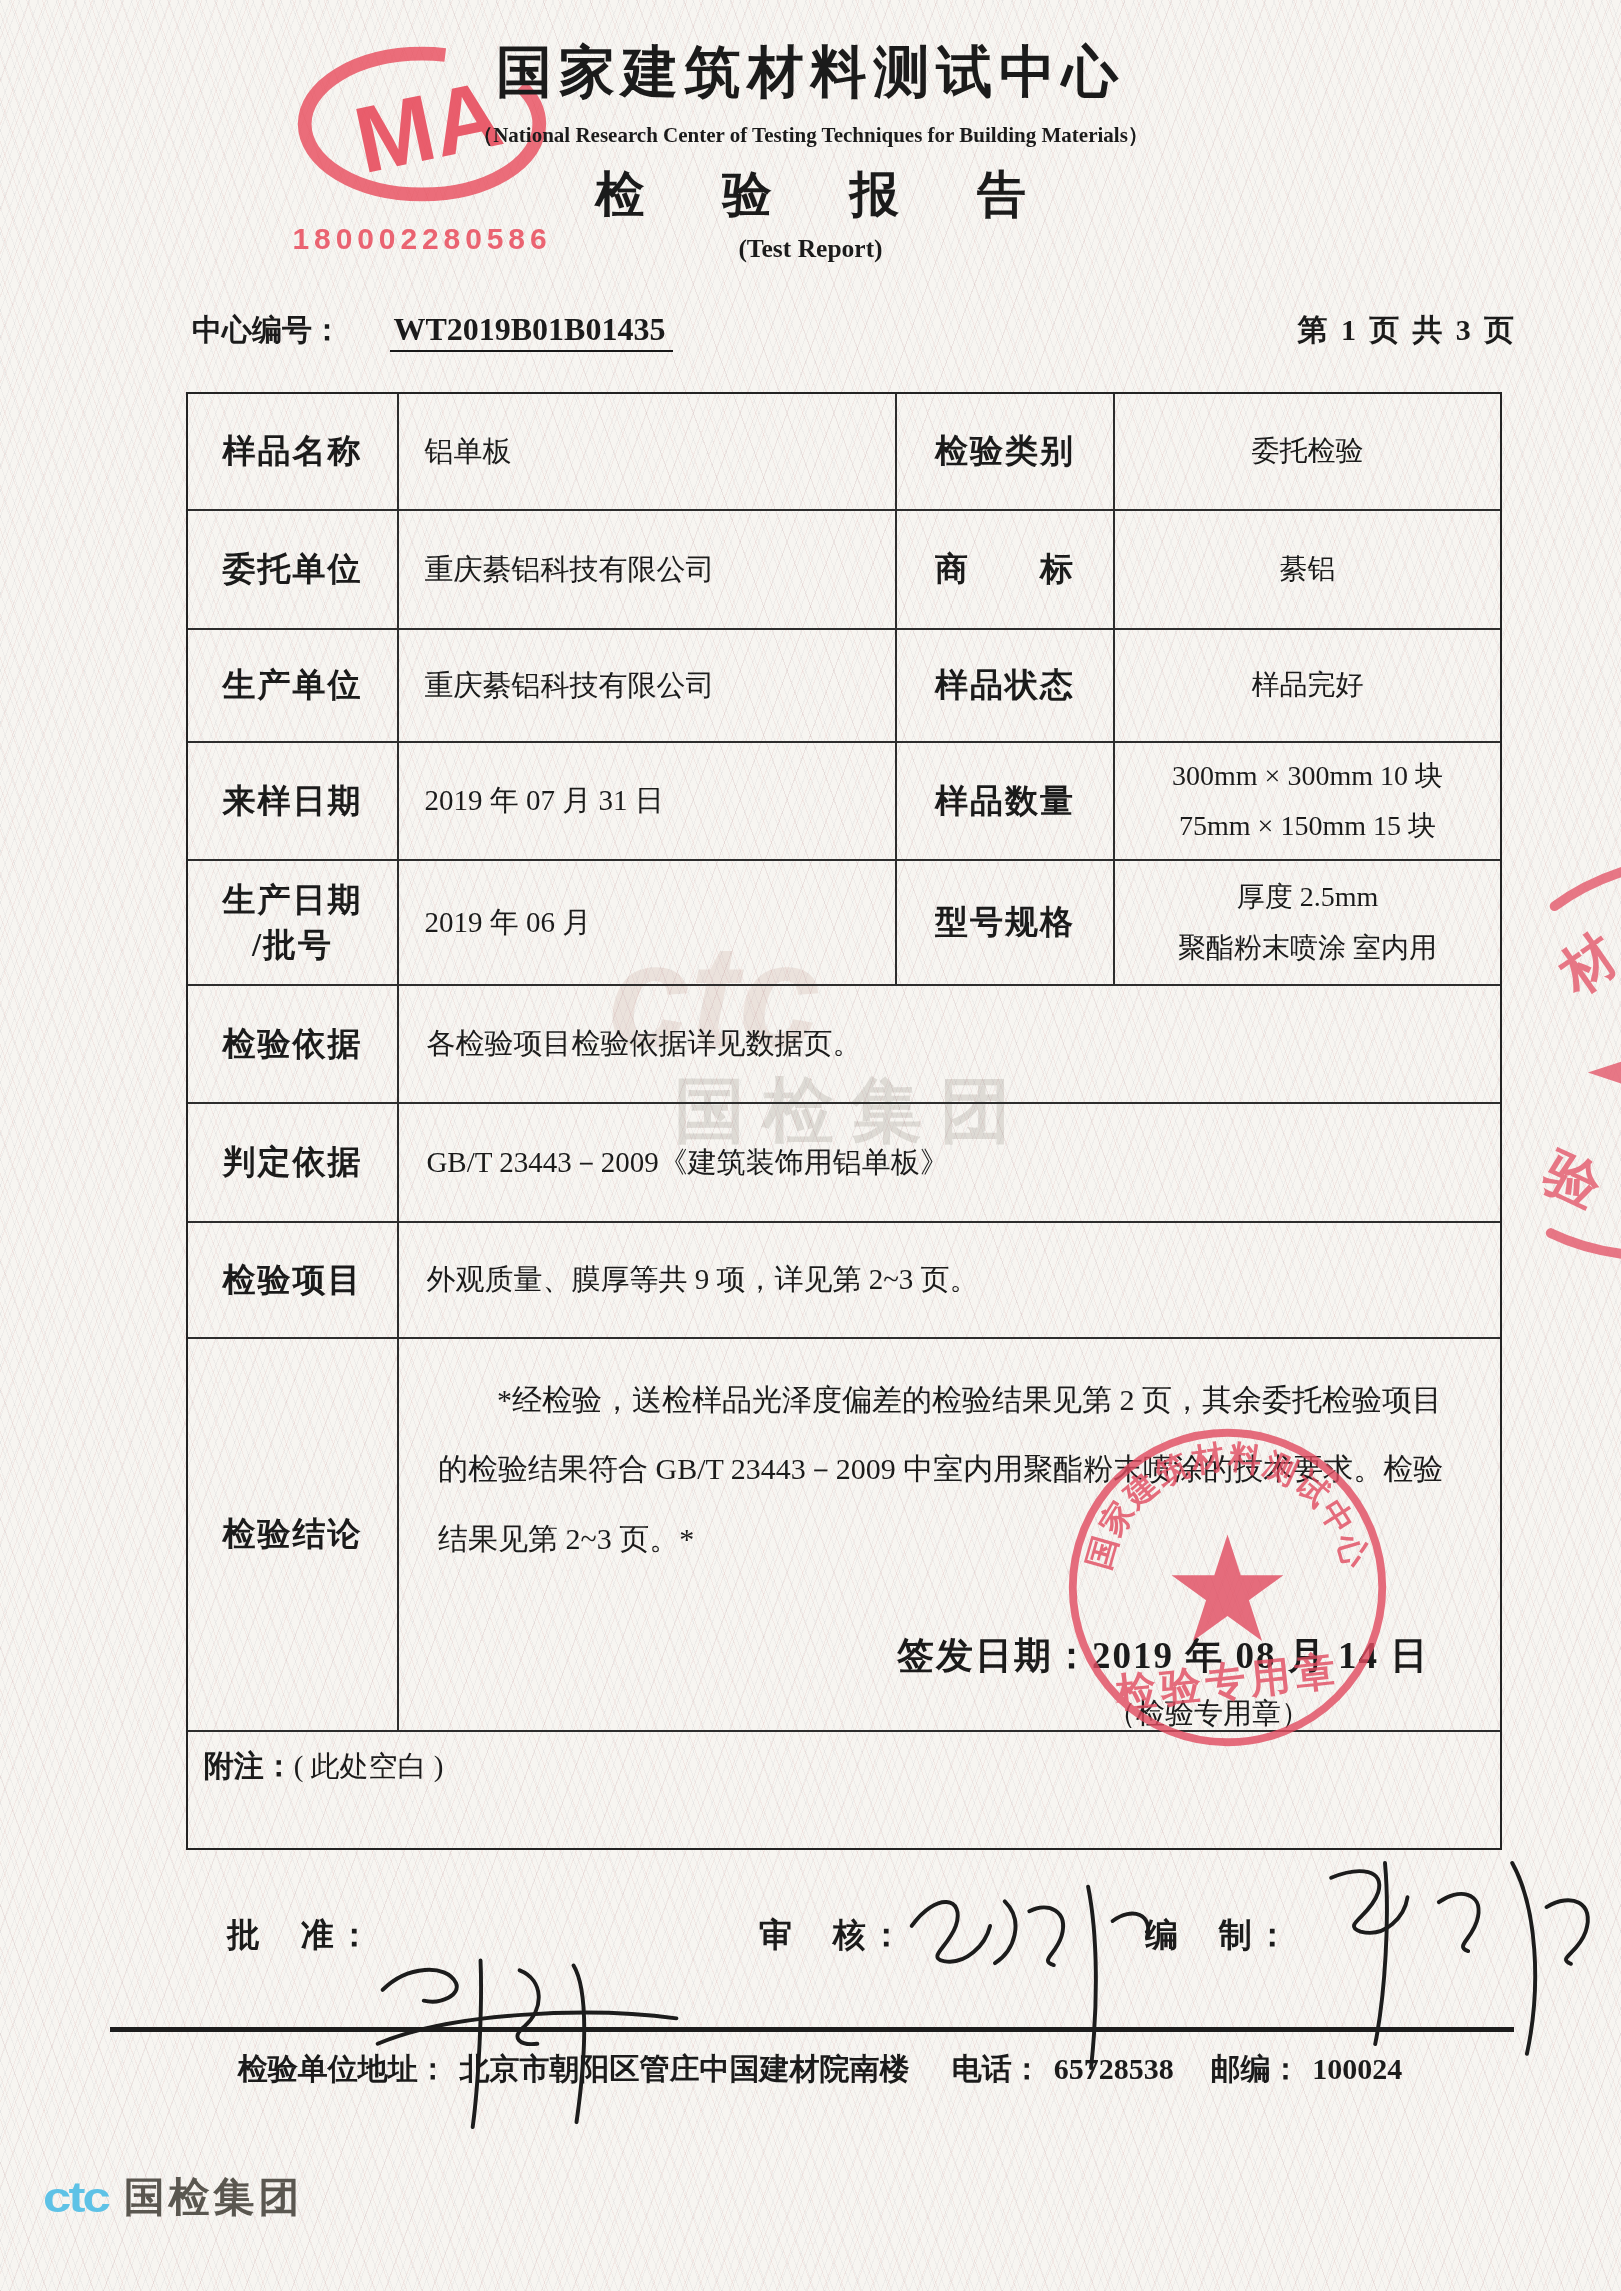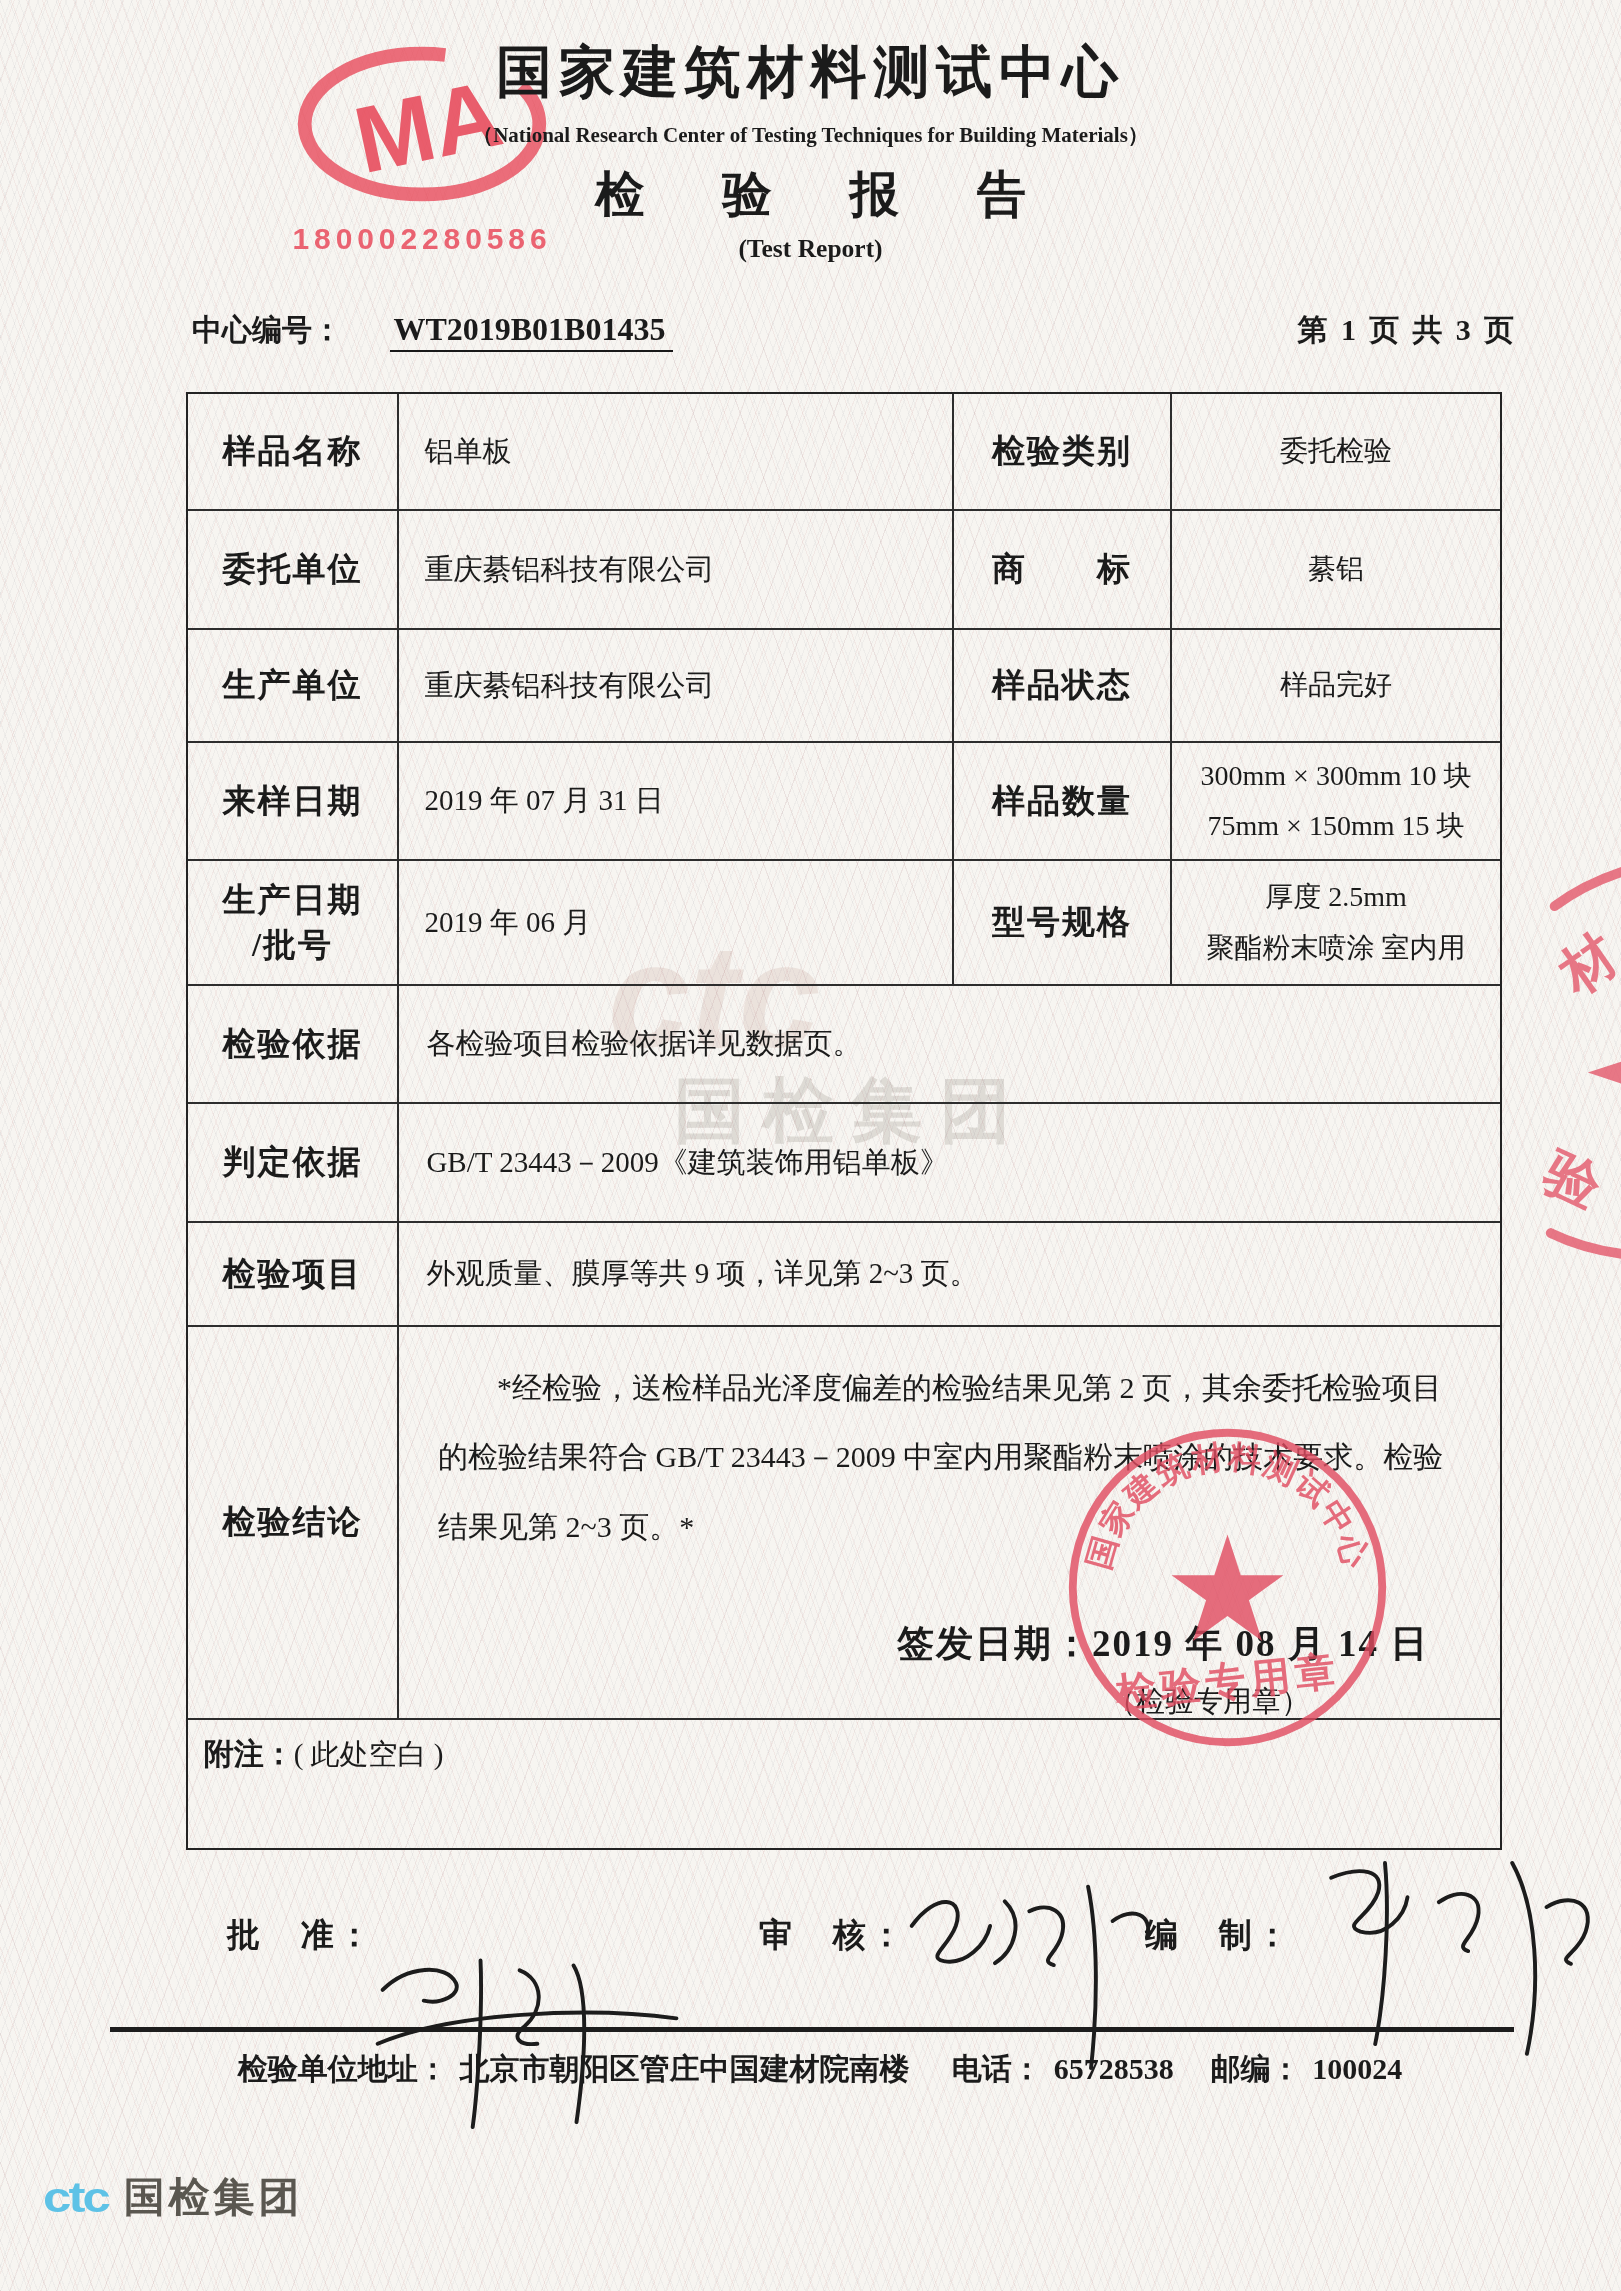--- a/index.html
+++ b/index.html
@@ -34,29 +34,29 @@
   .pageinfo{right:104px;top:310px;font-size:30px;font-weight:bold;letter-spacing:2.9px;}
 
   
   .tbl{left:186px;top:392px;width:1316px;height:1458px;border:2.9px solid #232323;
        box-sizing:border-box;display:flex;flex-direction:column;background:transparent;}
   .trow{display:flex;box-sizing:border-box;border-top:2px solid #2d2d2d;flex:0 0 auto;}
   .trow:first-child{border-top:none;}
   .cell{box-sizing:border-box;border-left:2px solid #2d2d2d;display:flex;align-items:center;}
   .cell:first-child{border-left:none;}
   .c1{width:209px;justify-content:center;text-align:center;flex-direction:column;}
-  .c2{width:555px;padding-left:25.5px;}
+  .c2{width:498px;padding-left:25.5px;}
   .c3{width:218px;justify-content:center;text-align:center;}
   .c4{flex:1;justify-content:center;text-align:center;flex-direction:column;}
   .lbl{font-size:33px;font-weight:bold;letter-spacing:2px;}
   .val{font-size:29px;}
   .val2{font-size:28px;line-height:1.8;}
   .cspan{flex:1;padding-left:27.4px;}
   .r1{height:115px}.r2{height:119px}.r3{height:113px}.r4{height:118px}.r5{height:125px}
-  .r6{height:118px}.r7{height:119px}.r8{height:104px}.r9{height:393px}.r10{height:120px}
+  .r6{height:118px}.r7{height:119px}.r8{height:116px}.r9{height:393px}.r10{height:120px}
 
   .concl-cell{flex:1;position:relative;display:block;}
   .concl-text{padding:25.5px 37px 0 39px;font-size:30px;line-height:2.32;text-indent:59px;}
   .sign-date{position:absolute;left:498px;top:292px;font-size:37px;font-weight:bold;letter-spacing:2px;}
   .seal-note{position:absolute;left:708px;top:355px;font-size:29px;}
 
   .note-cell{flex:1;display:block;padding:13.7px 0 0 15.7px;font-size:29px;}
   .note-lbl{font-weight:bold;font-size:30px;}
 
   

